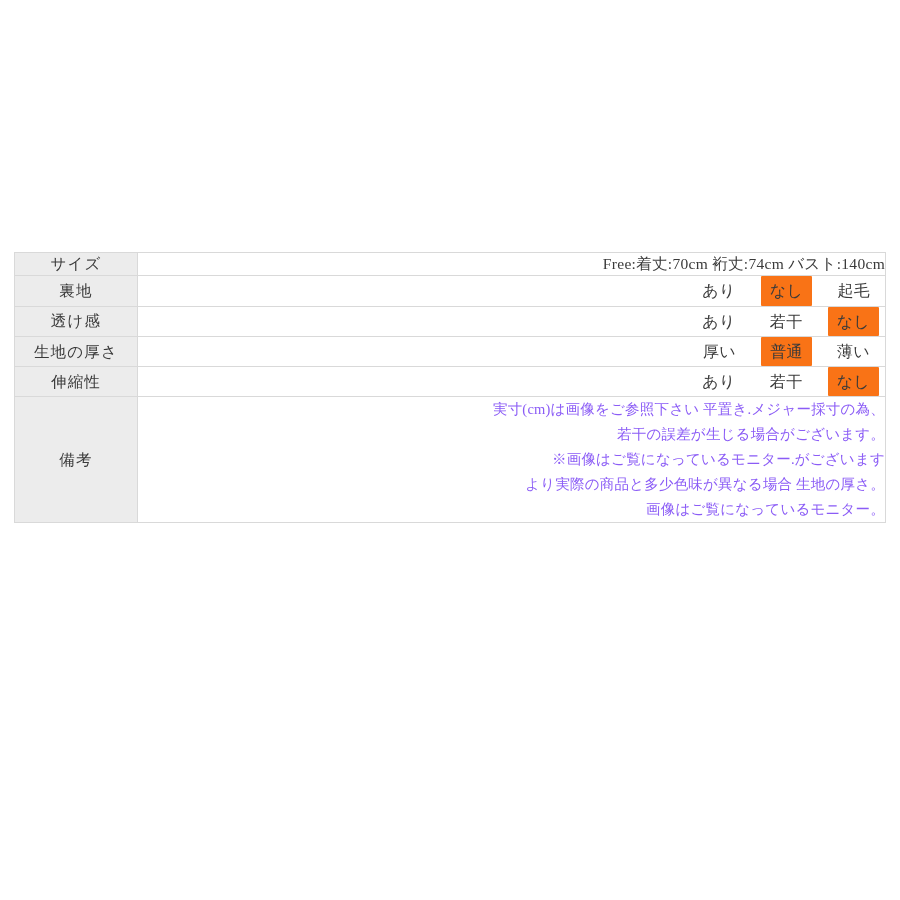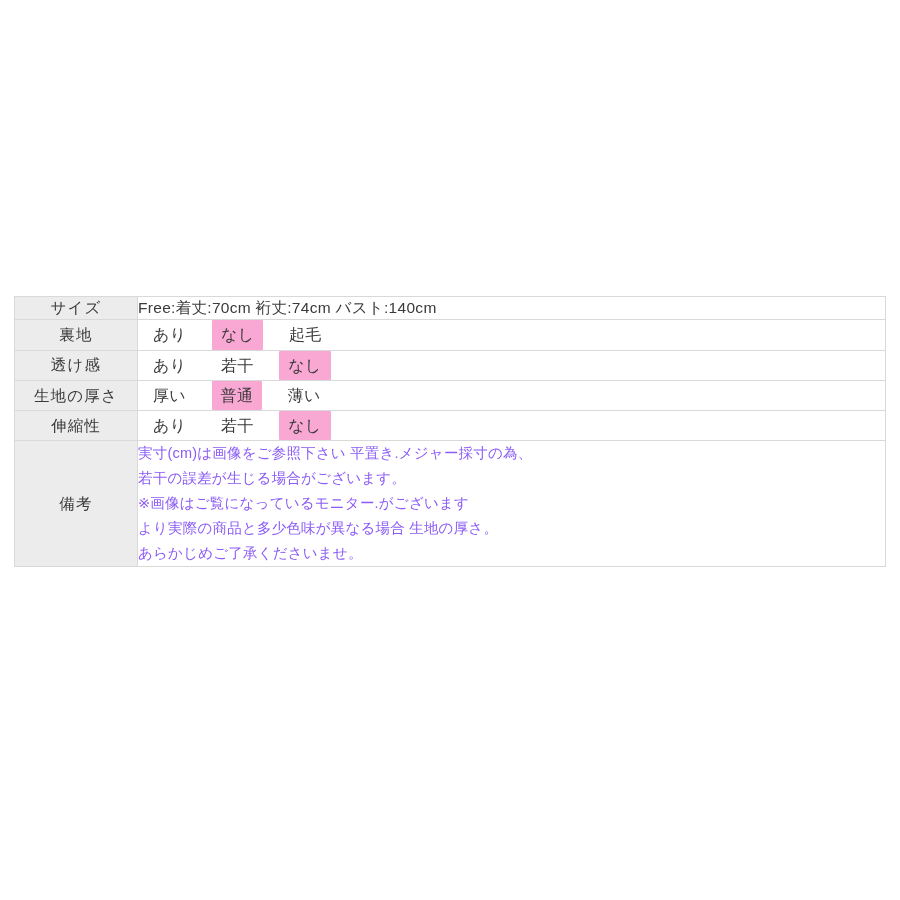--- a/index.html
+++ b/index.html
@@ -23,59 +23,59 @@
   .spec-table-wrap {
     position: absolute;
     left: 14px;
     top: 252px;
     width: 872px;
   }
   table.spec-table {
     width: 100%;
     border-collapse: collapse;
     table-layout: fixed;
-    margin-top: 44px;
   }
   table.spec-table td {
     border: 1px solid #d9d9d9;
     padding: 0;
     vertical-align: middle;
   }
   td.label {
     width: 122px;
     background: #ececec;
     text-align: center;
     font-size: 15.5px;
     color: #3a3a3a;
     letter-spacing: 1.2px;
     padding: 13px 4px;
     line-height: 1.4;
   }
   td.value {
     background: #ffffff;
-    text-align: left;
+    text-align: right;
     font-size: 15.5px;
     color: #3a3a3a;
     padding: 13px 8px;
     line-height: 1.45;
     letter-spacing: 0.3px;
+    font-family: Liberation Serif, serif;
   }
   .opts {
     display: inline-block;
   }
   .opt {
     display: inline-block;
     padding: 3px 9px;
     margin: 0 6px;
     font-size: 16px;
     color: #3a3a3a;
     border-radius: 1px;
   }
   .opt.sel {
-    background: #f9a8d4;
+    background: #f97316;
   }
   .remarks-cell {
     padding: 18px 8px 20px 8px;
   }
   .remarks-line {
     display: block;
     font-size: 14.5px;
     line-height: 1.72;
     color: #8b5cf6;
     letter-spacing: 0.2px;
@@ -139,20 +139,20 @@
           </td>
         </tr>
 
         <tr>
           <td class="label">備考</td>
           <td class="value remarks-cell">
             <span class="remarks-line">実寸(cm)は画像をご参照下さい 平置き.メジャー採寸の為、</span>
             <span class="remarks-line">若干の誤差が生じる場合がございます。</span>
             <span class="remarks-line">※画像はご覧になっているモニター.がございます</span>
             <span class="remarks-line">より実際の商品と多少色味が異なる場合 生地の厚さ。</span>
-            <span class="remarks-line">あらかじめご了承くださいませ。</span>
+            <span class="remarks-line">画像はご覧になっているモニター。</span>
           </td>
         </tr>
 
       </tbody>
     </table>
   </div>
 </div>
 
 </body></html>

